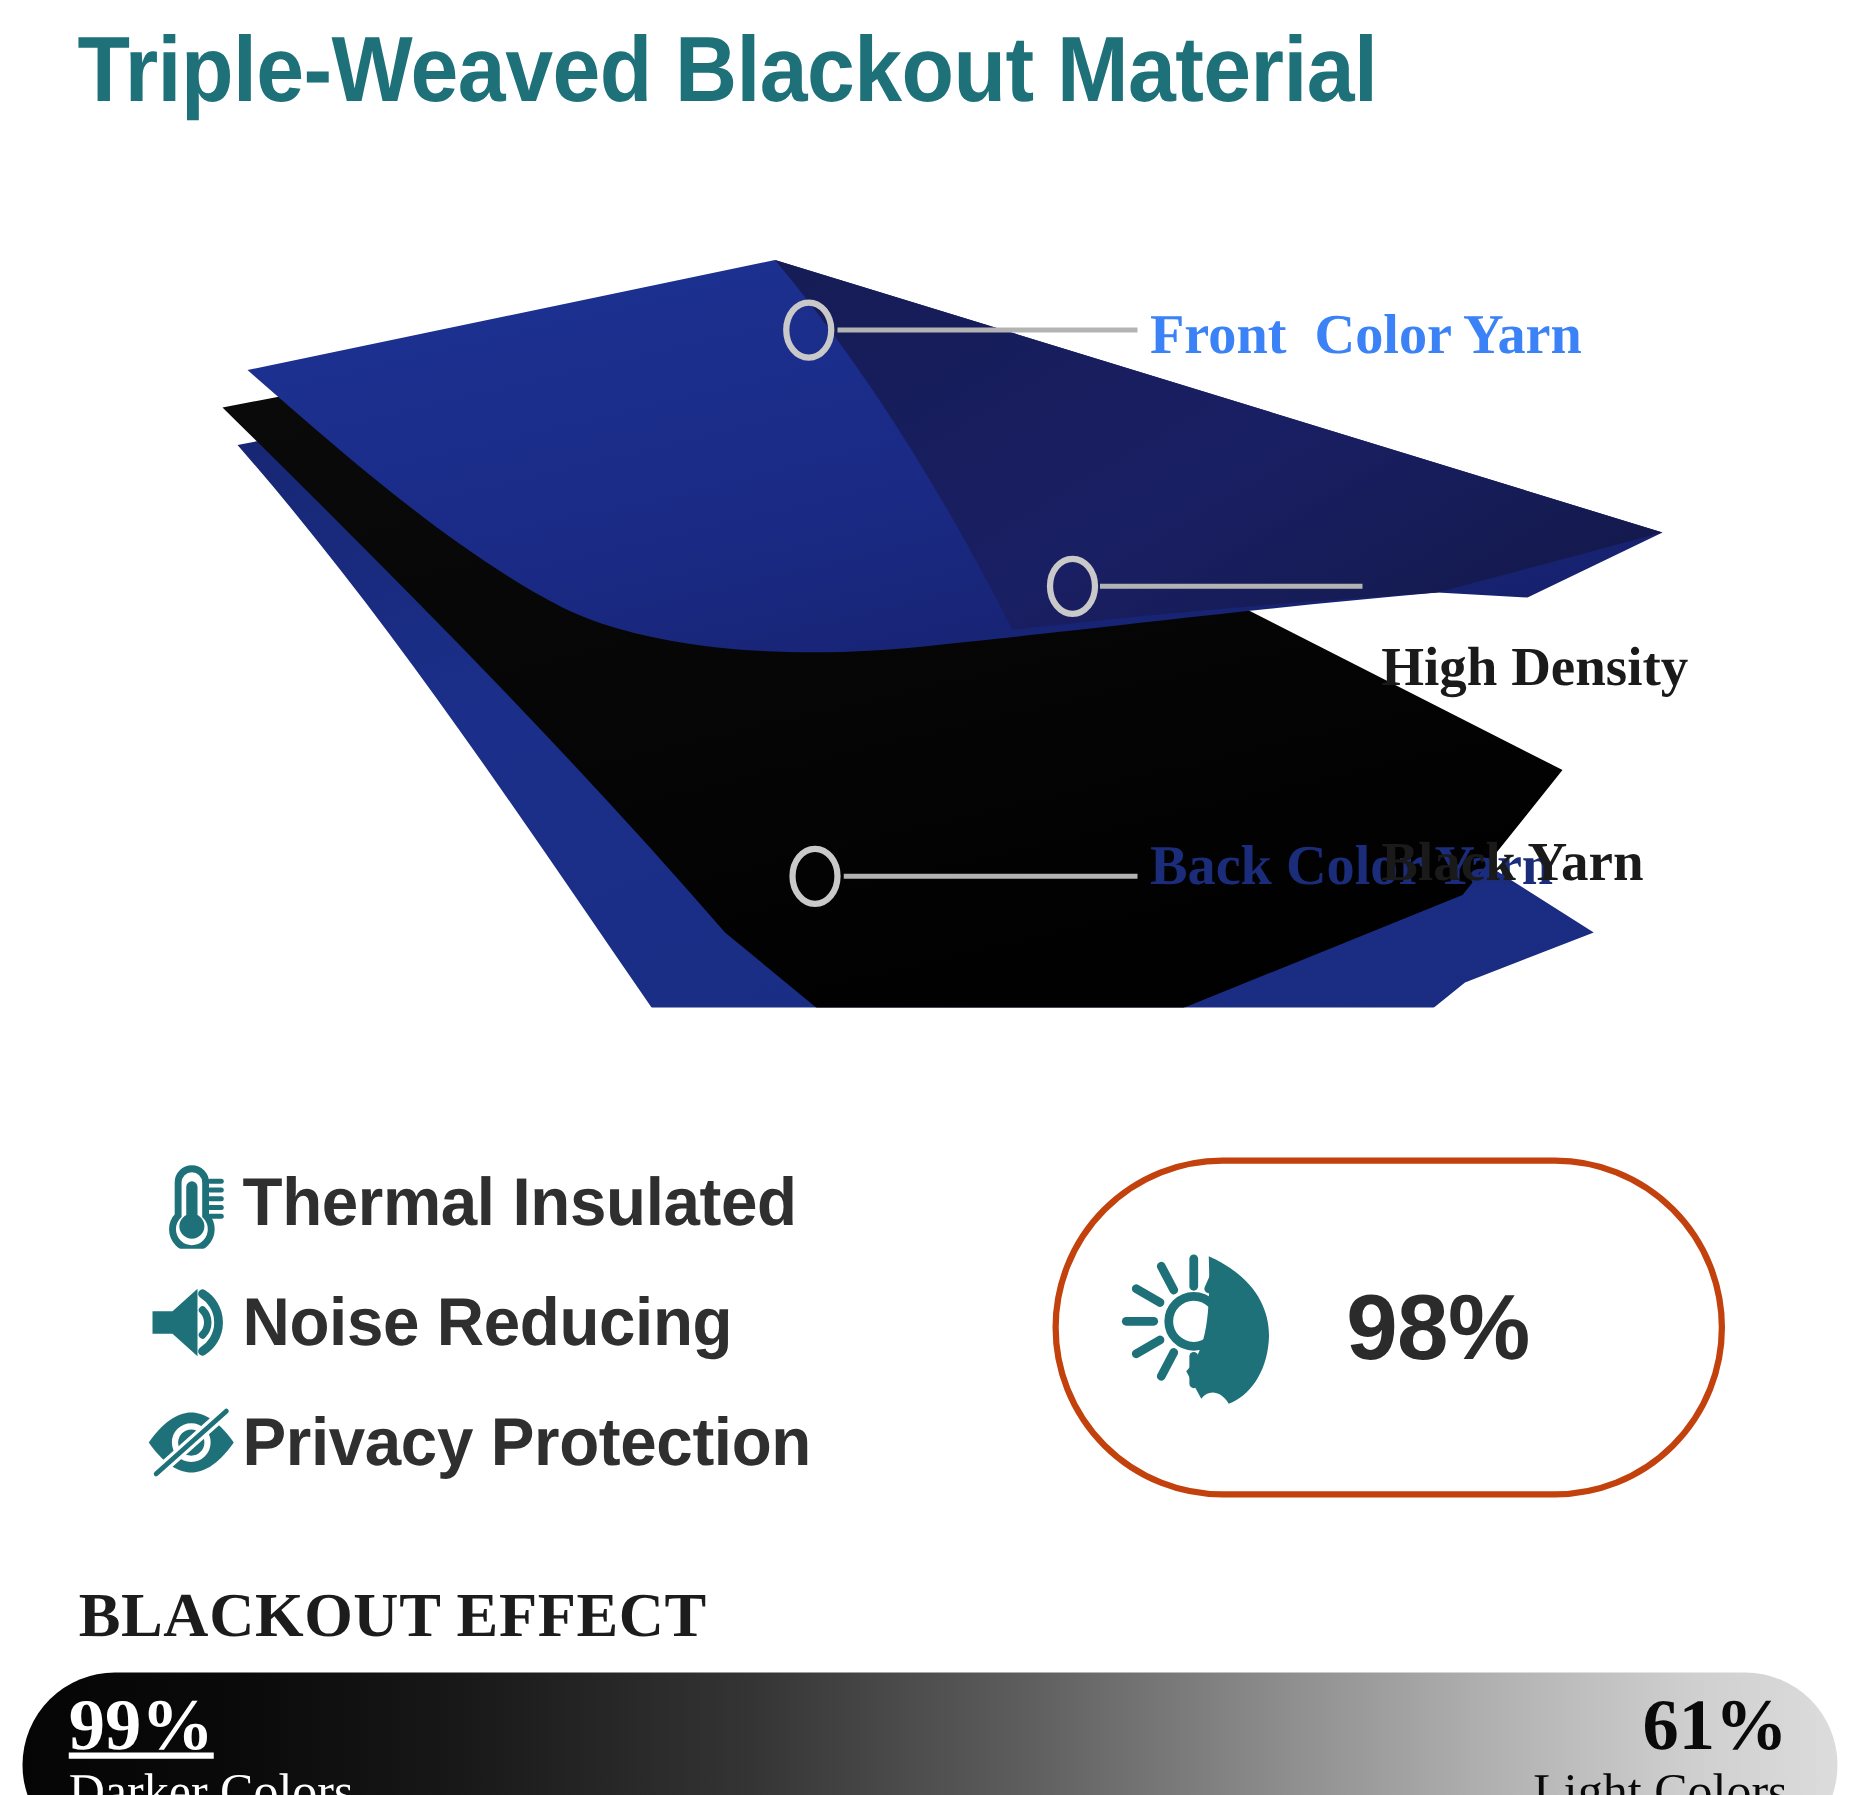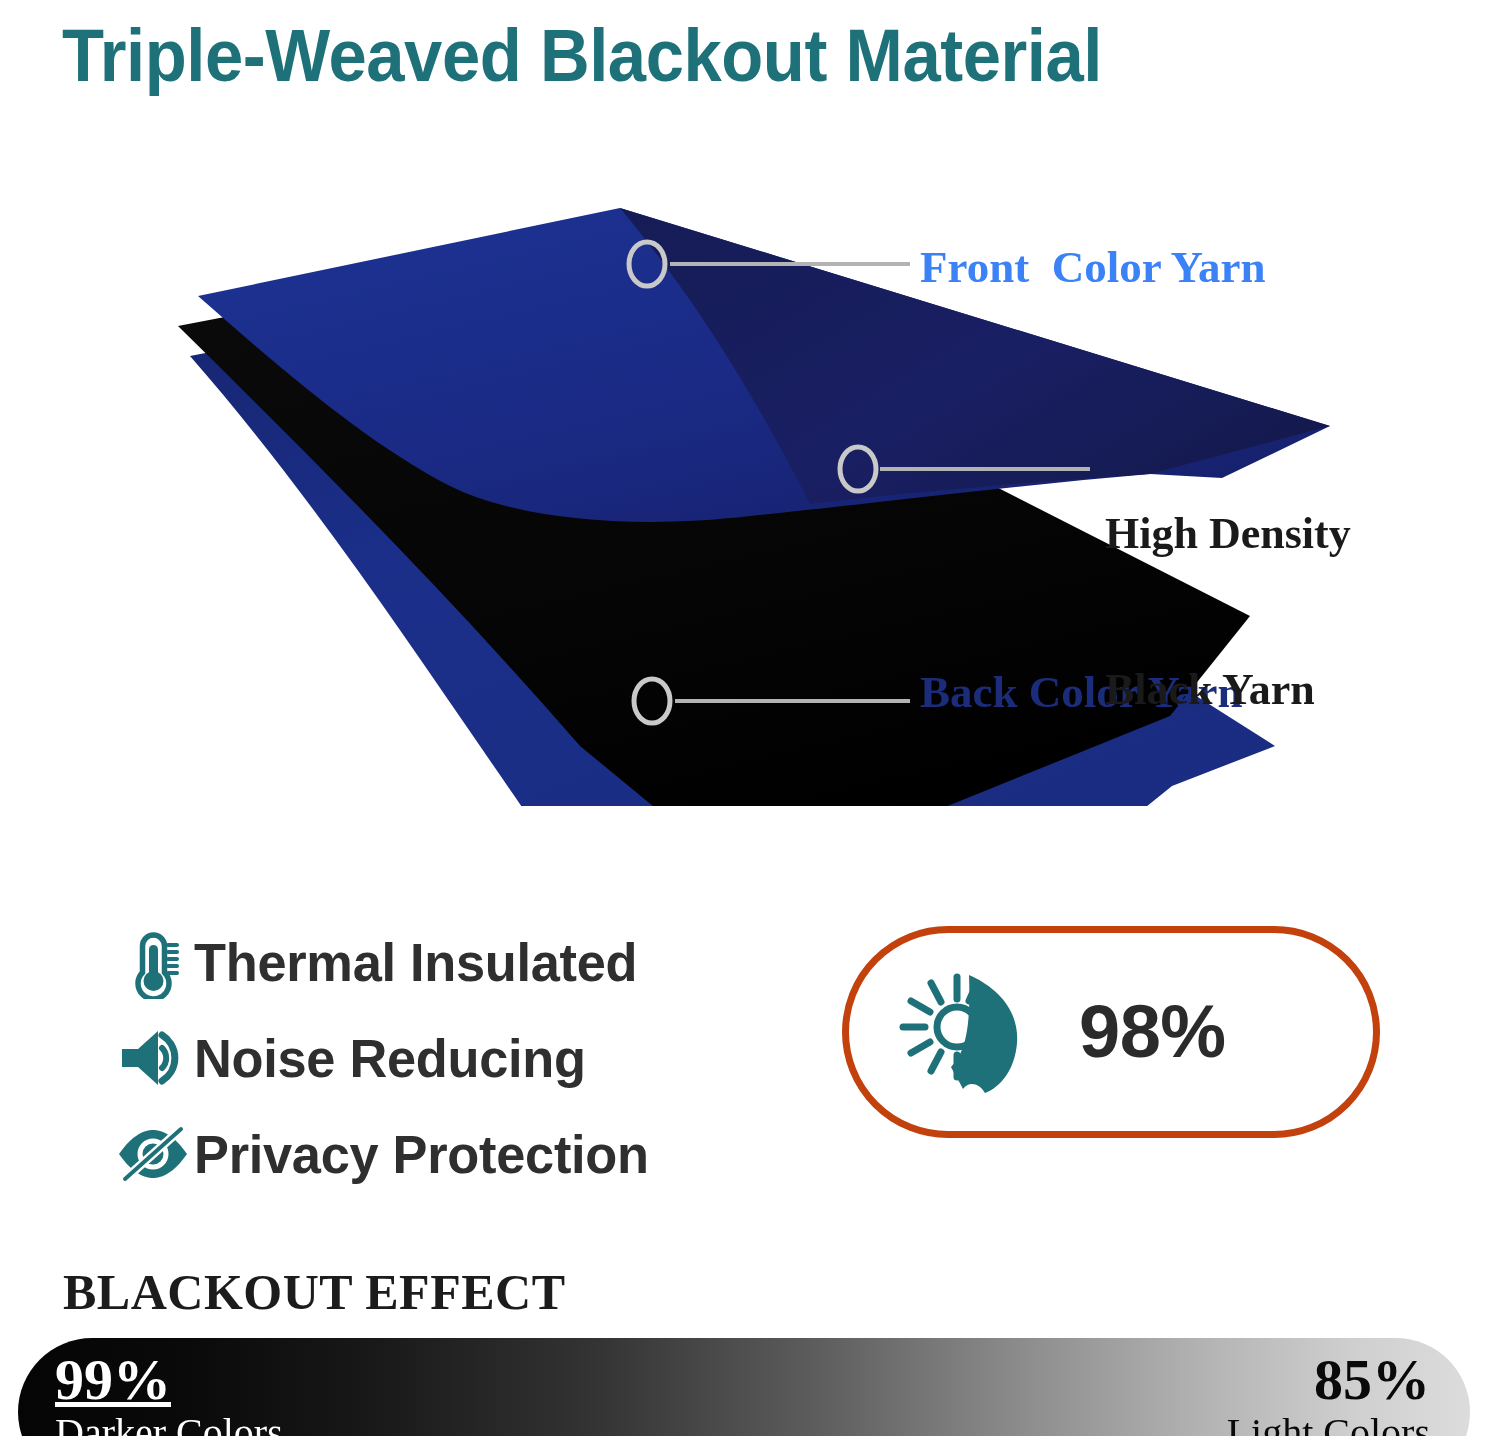--- a/index.html
+++ b/index.html
@@ -107,22 +107,22 @@
     transform-origin: left center;
     white-space: nowrap;
   }
 
   
   .badge {
     position: absolute;
     left: 842px;
     top: 910px;
     width: 538px;
-    height: 212px;
-    border: 7px solid #c2410c;
+    height: 272px;
+    border: 5px solid #c2410c;
     border-radius: 136px;
     background: #ffffff;
     display: flex;
     align-items: center;
     box-sizing: border-box;
   }
   .badge-icon {
     flex: 0 0 230px;
     display: flex;
     align-items: center;
@@ -362,17 +362,17 @@
   <div class="effect-heading">BLACKOUT EFFECT</div>
 
   <div class="effect-bar"></div>
 
   <div class="effect-left">
     <span class="pct">99%</span>
     <span class="cap">Darker Colors</span>
   </div>
 
   <div class="effect-right">
-    <span class="pct">85%</span>
+    <span class="pct">61%</span>
     <span class="cap">Light Colors</span>
   </div>
 
 </div>
 
 </body></html>

